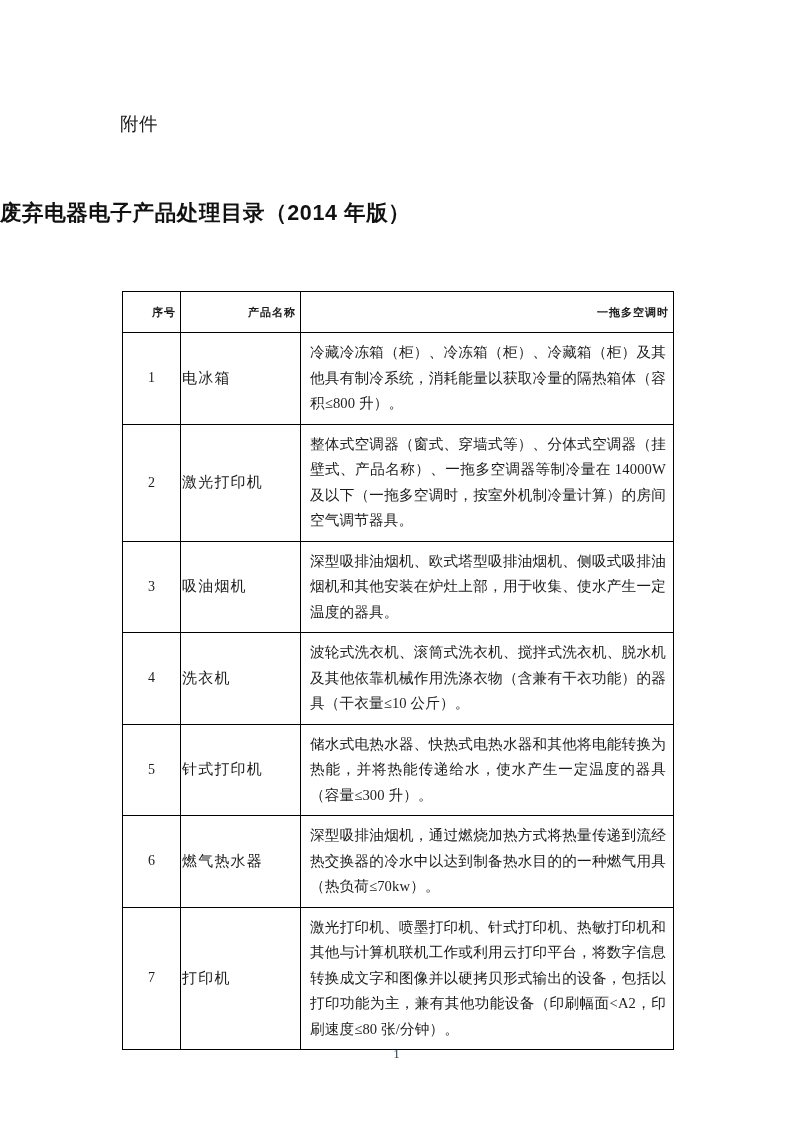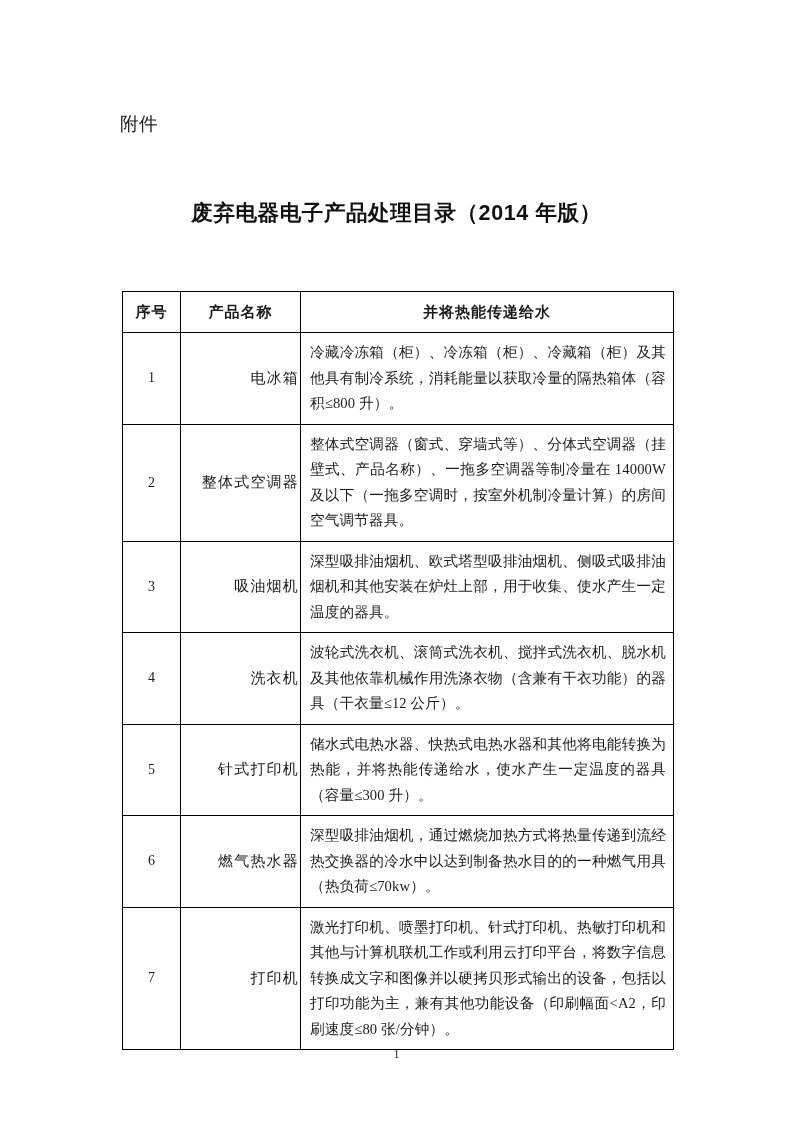--- a/index.html
+++ b/index.html
@@ -35,21 +35,21 @@
     color: #1a1a1a;
     line-height: 1.2;
   }
 
   
   .doc-title {
     position: absolute;
     left: 0;
     top: 190px;
     width: 793px;
-    text-align: center;
+    text-align: left;
     font-family: "Liberation Sans", "DejaVu Sans", sans-serif;
     font-size: 21.5px;
     font-weight: 700;
     letter-spacing: 0.6px;
     color: #111111;
   }
 
   
   .table-wrap {
     position: absolute;
@@ -68,40 +68,40 @@
   table.catalog th,
   table.catalog td {
     border: 1px solid #000000;
     vertical-align: middle;
     color: #1b1b1b;
   }
 
   table.catalog thead th {
     height: 36px;
     font-family: "Liberation Sans", "DejaVu Sans", sans-serif;
-    font-size: 15px;
+    font-size: 11px;
     font-weight: 700;
     letter-spacing: 1px;
-    text-align: center;
+    text-align: right;
     padding: 2px 4px;
   }
 
   col.col-no    { width: 58px; }
   col.col-name  { width: 120px; }
   col.col-scope { width: 373px; }
 
   td.cell-no {
     text-align: center;
     font-family: "Liberation Serif", "DejaVu Serif", serif;
     font-size: 14px;
     letter-spacing: 0;
   }
 
   td.cell-name {
-    text-align: right;
+    text-align: left;
     font-family: "Liberation Serif", "DejaVu Serif", serif;
     font-size: 15px;
     letter-spacing: 1.2px;
   }
 
   td.cell-scope {
     text-align: justify;
     text-align-last: left;
     font-family: "Liberation Serif", "DejaVu Serif", serif;
     font-size: 14.6px;
@@ -137,44 +137,44 @@
     <table class="catalog">
       <colgroup>
         <col class="col-no">
         <col class="col-name">
         <col class="col-scope">
       </colgroup>
       <thead>
         <tr>
           <th>序号</th>
           <th>产品名称</th>
-          <th>并将热能传递给水</th>
+          <th>一拖多空调时</th>
         </tr>
       </thead>
       <tbody id="catalog-body">
 
       <tr>
             <td class="cell-no">1</td>
             <td class="cell-name">电冰箱</td>
             <td class="cell-scope">冷藏冷冻箱（柜）、冷冻箱（柜）、冷藏箱（柜）及其他具有制冷系统，消耗能量以获取冷量的隔热箱体（容积≤800 升）。</td>
           </tr>
           <tr>
             <td class="cell-no">2</td>
-            <td class="cell-name">整体式空调器</td>
+            <td class="cell-name">激光打印机</td>
             <td class="cell-scope">整体式空调器（窗式、穿墙式等）、分体式空调器（挂壁式、产品名称）、一拖多空调器等制冷量在 14000W 及以下（一拖多空调时，按室外机制冷量计算）的房间空气调节器具。</td>
           </tr>
           <tr>
             <td class="cell-no">3</td>
             <td class="cell-name">吸油烟机</td>
             <td class="cell-scope">深型吸排油烟机、欧式塔型吸排油烟机、侧吸式吸排油烟机和其他安装在炉灶上部，用于收集、使水产生一定温度的器具。</td>
           </tr>
           <tr>
             <td class="cell-no">4</td>
             <td class="cell-name">洗衣机</td>
-            <td class="cell-scope">波轮式洗衣机、滚筒式洗衣机、搅拌式洗衣机、脱水机及其他依靠机械作用洗涤衣物（含兼有干衣功能）的器具（干衣量≤12 公斤）。</td>
+            <td class="cell-scope">波轮式洗衣机、滚筒式洗衣机、搅拌式洗衣机、脱水机及其他依靠机械作用洗涤衣物（含兼有干衣功能）的器具（干衣量≤10 公斤）。</td>
           </tr>
           <tr>
             <td class="cell-no">5</td>
             <td class="cell-name">针式打印机</td>
             <td class="cell-scope">储水式电热水器、快热式电热水器和其他将电能转换为热能，并将热能传递给水，使水产生一定温度的器具（容量≤300 升）。</td>
           </tr>
           <tr>
             <td class="cell-no">6</td>
             <td class="cell-name">燃气热水器</td>
             <td class="cell-scope">深型吸排油烟机，通过燃烧加热方式将热量传递到流经热交换器的冷水中以达到制备热水目的的一种燃气用具（热负荷≤70kw）。</td>

